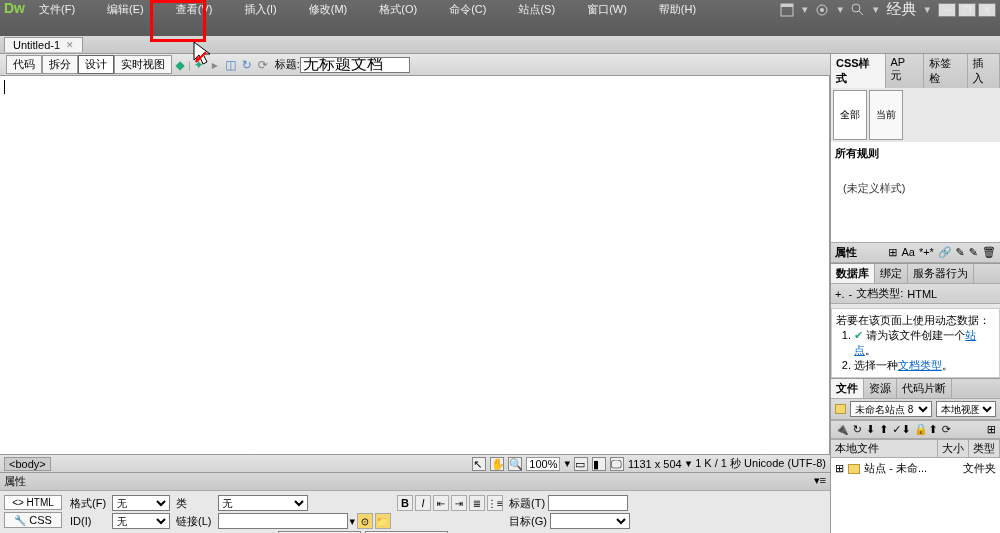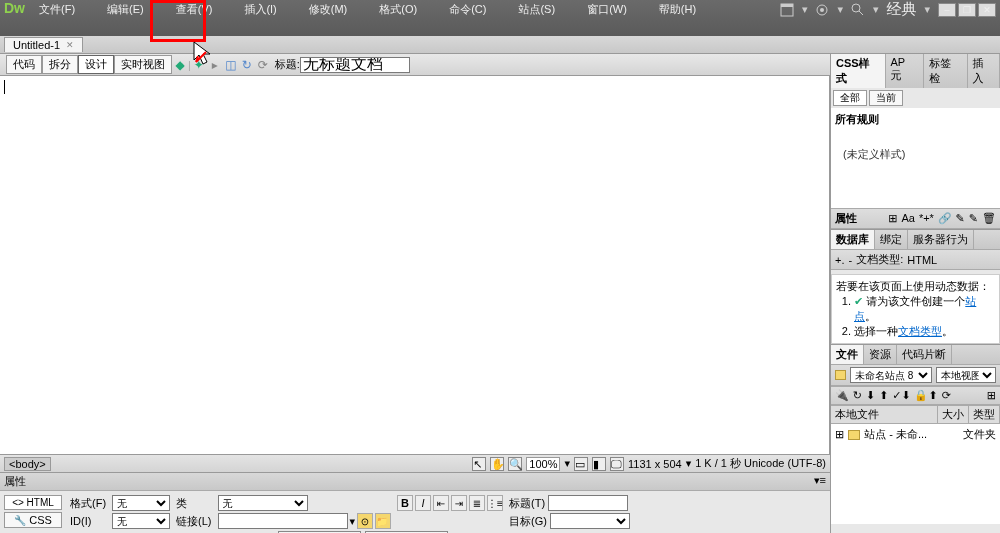--- a/index.html
+++ b/index.html
@@ -41,21 +41,21 @@
 .prop-input{border:1px solid #7a7a7a;background:#fff;height:16px;width:130px}
 .fmt-btn{width:16px;height:16px;border:1px solid #aaa;background:#eee;display:inline-flex;align-items:center;justify-content:center;font-size:10px;cursor:pointer}
 .bottom-btns{display:flex;gap:4px;padding:2px 4px}
 .bottom-btn{background:linear-gradient(#f4f4f4,#ddd);border:1px solid #888;padding:2px 14px;font-size:11px;cursor:pointer}
 .right-col{width:170px;background:#e4e4e4;display:flex;flex-direction:column;border-left:1px solid #999}
 .panel{border-bottom:1px solid #999;background:#e8e8e8}
 .panel-tabs{display:flex;background:linear-gradient(#d8d8d8,#c8c8c8);font-size:10px}
 .ptab{padding:2px 5px;border-right:1px solid #aaa;cursor:pointer}
 .ptab.active{background:#f4f4f4;font-weight:bold}
 .sub-tabs{display:flex;padding:2px;gap:2px}
-.sub-tab{background:#f8f8f8;border:1px solid #999;padding:0 6px;font-size:10px;cursor:pointer}
+.sub-tab{background:#f8f8f8;border:1px solid #999;padding:17px 6px;font-size:10px;cursor:pointer}
 .sub-tab.active{background:#fff}
 .panel-body{background:#fff;padding:4px;font-size:10px;min-height:40px}
 .rule-hdr{font-weight:bold;margin-bottom:20px}
 .rule-txt{padding-left:8px;color:#333}
 .panel-bar{background:linear-gradient(#dedede,#cecece);padding:2px 4px;font-size:10px;display:flex;align-items:center;gap:4px;border-top:1px solid #aaa;border-bottom:1px solid #aaa}
 .db-body{background:#fff;padding:0;font-size:10px}
 .db-msg{border:1px solid #ccc;padding:4px;margin-top:4px}
 .db-msg ol{padding-left:18px}
 .site-sel{border:1px solid #7a7a7a;background:#fff;font-size:10px;width:90px;height:16px}
 .files-hdr{display:flex;background:#ddd;font-size:10px;border-top:1px solid #aaa;border-bottom:1px solid #aaa}

